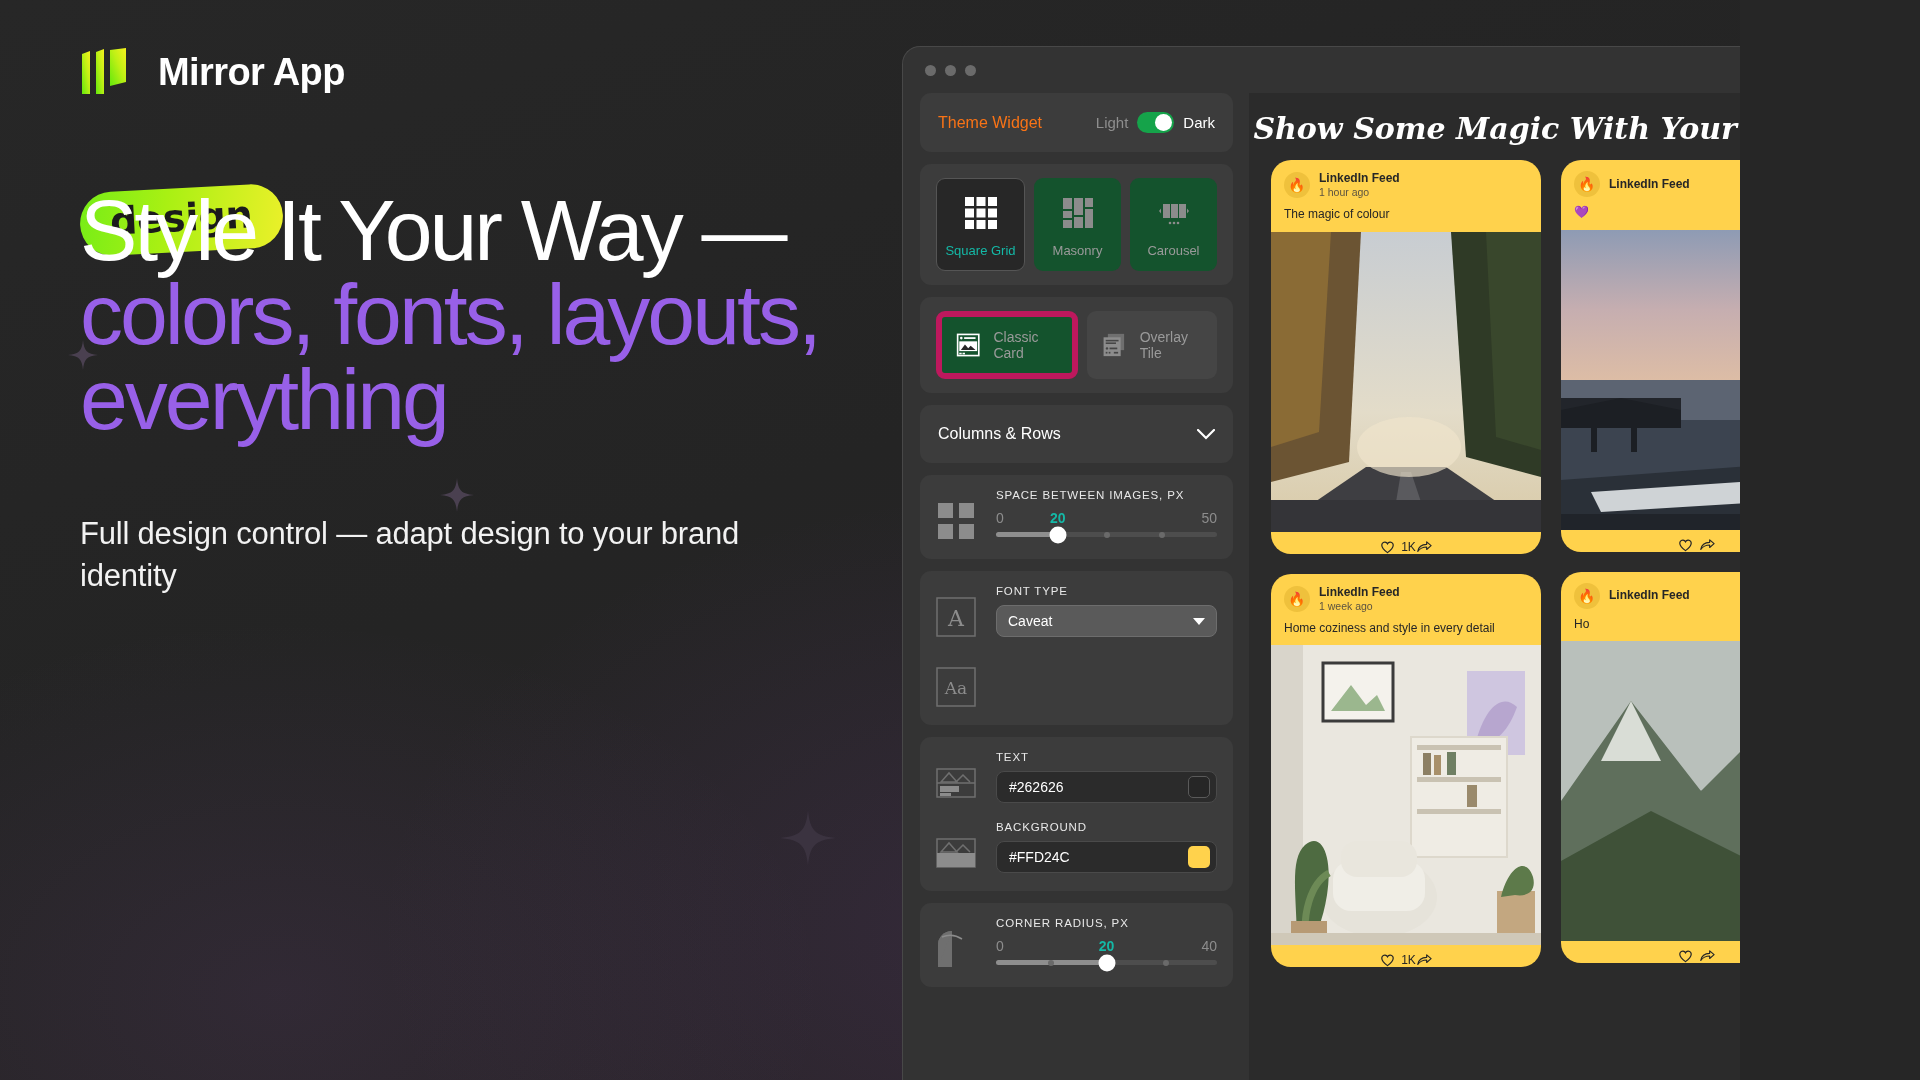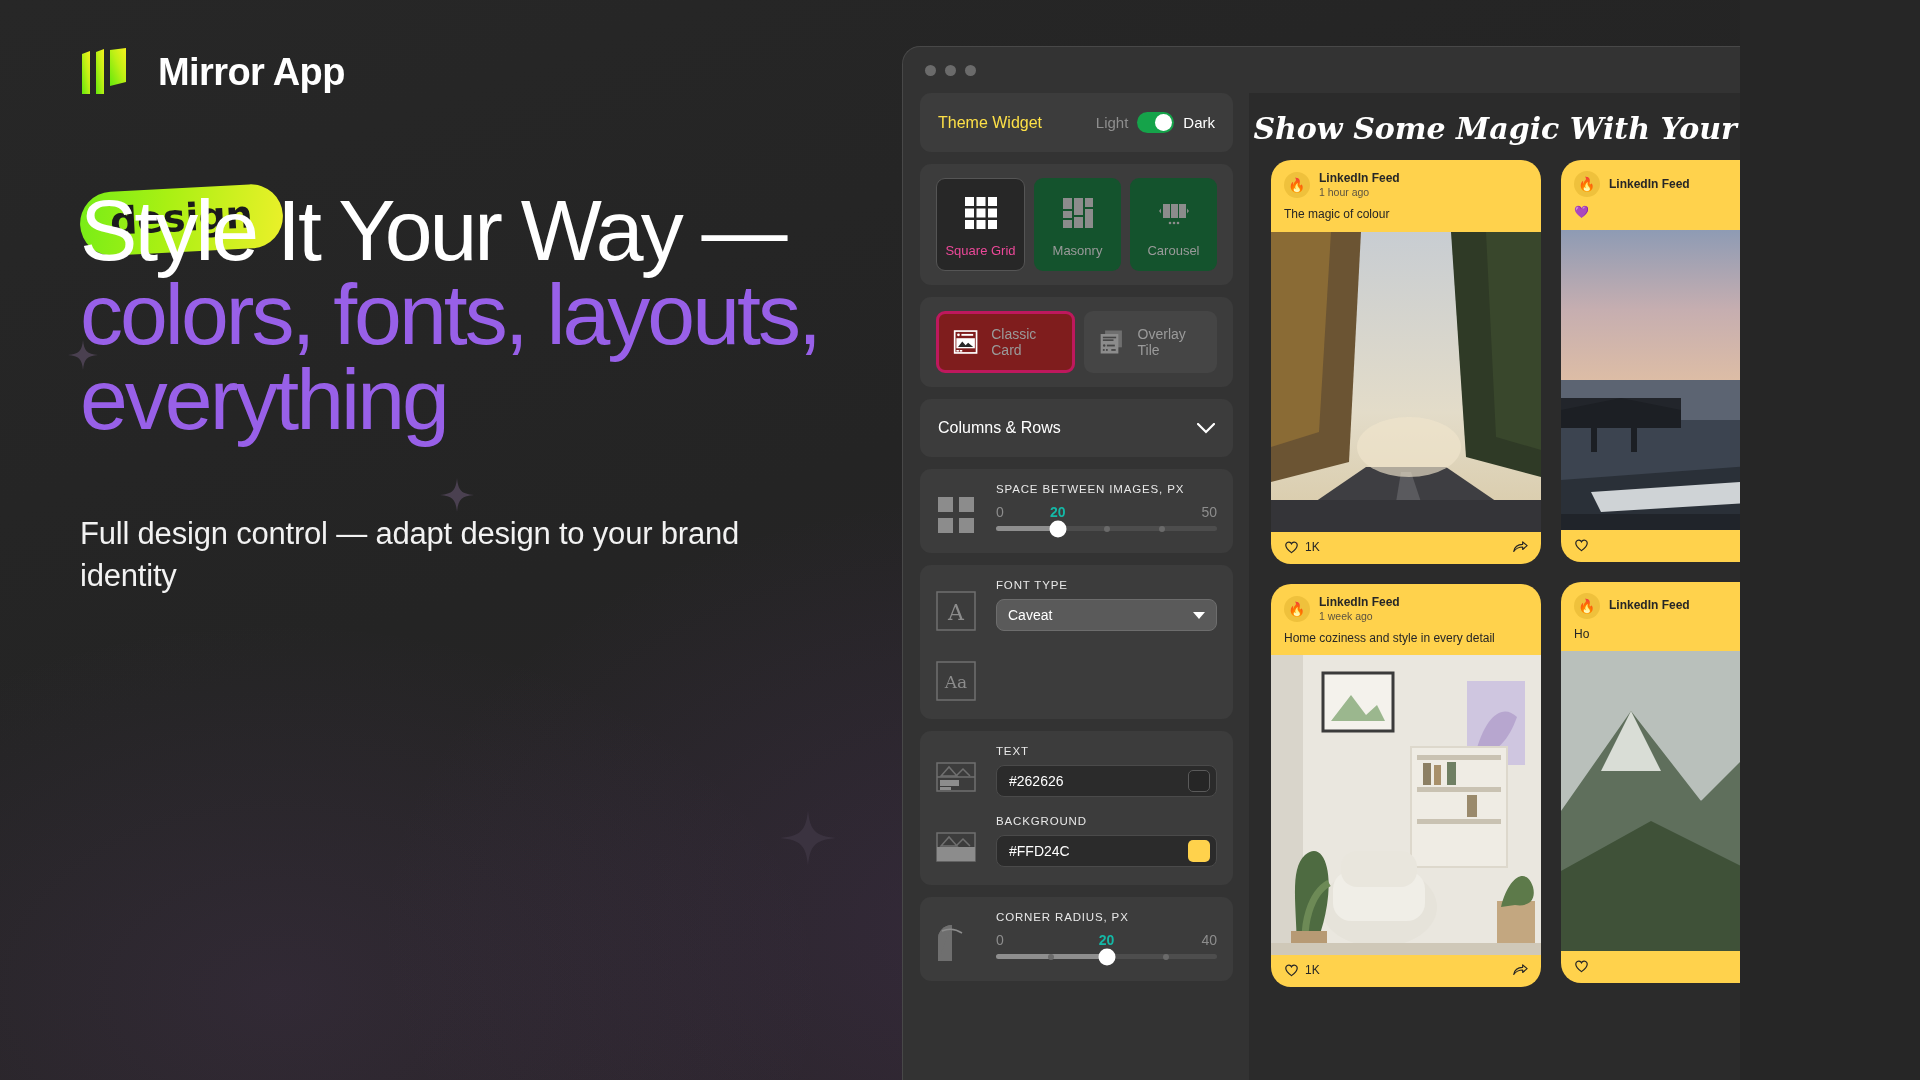--- a/index.html
+++ b/index.html
@@ -81,50 +81,50 @@
   .window-body { display: flex; height: calc(100% - 46px); }
 
   
   .panel { width: 346px; flex: 0 0 346px; padding: 0 16px 0 17px; }
   .card {
     background: #3c3c3c; border-radius: 11px;
     margin-bottom: 12px; padding: 14px 16px;
   }
 
   .theme-row { display: flex; align-items: center; justify-content: space-between; padding: 5px 2px; }
-  .theme-title { font-size: 16px; color: #fde047; font-weight: 400; }
+  .theme-title { font-size: 16px; color: #f97316; font-weight: 400; }
   .toggle-group { display: flex; align-items: center; gap: 9px; }
   .t-label { font-size: 15px; color: #8e8e8e; }
   .t-label.active { color: #ffffff; }
   .switch {
     width: 37px; height: 21px; border-radius: 11px;
     background: #15A34A; position: relative;
   }
   .knob {
     position: absolute; right: 2px; top: 2px;
     width: 17px; height: 17px; border-radius: 50%; background: #fff;
   }
 
   .opt-row { display: flex; gap: 9px; }
   .opt {
     flex: 1; border-radius: 9px; background: #14532d;
     display: flex; flex-direction: column; align-items: center;
     justify-content: center; gap: 10px; padding: 14px 4px 12px;
   }
   .opt.sel { background: #272727; border: 1px solid #555; }
   .opt-label { font-size: 13px; color: #9a9a9a; }
-  .opt.sel .opt-label { color: #ec4899; }
+  .opt.sel .opt-label { color: #14b8a6; }
 
   .opt-row2 { display: flex; gap: 9px; }
   .opt2 {
     flex: 1; border-radius: 9px; background: #454545;
     display: flex; align-items: center; gap: 13px;
     padding: 12px 14px;
   }
-  .opt2.sel { background: #7f1d1d; border: 3px solid #be185d; }
+  .opt2.sel { background: #14532d; border: 6px solid #be185d; }
   .opt2 .opt-label { font-size: 14px; }
 
   .acc-row { display: flex; align-items: center; justify-content: space-between; padding: 6px 2px; }
   .acc-title { font-size: 16px; color: #fff; }
 
   .ctrl { display: flex; gap: 16px; align-items: flex-start; }
   .ctrl-icon { width: 44px; flex: 0 0 44px; padding-top: 12px; }
   .ctrl-body { flex: 1; }
   .ctrl-label {
     font-size: 11.5px; letter-spacing: 0.85px; color: #e8e8e8;
@@ -203,22 +203,22 @@
   .avatar {
     width: 26px; height: 26px; border-radius: 50%;
     background: #EFC13C; display: flex; align-items: center;
     justify-content: center; font-size: 14px;
   }
   .post-name { font-size: 12px; font-weight: 700; color: #262626; line-height: 1.25; }
   .post-time { font-size: 10.5px; color: #5c5340; line-height: 1.25; }
   .post-text { font-size: 12px; color: #262626; margin-top: 8px; line-height: 1.3; }
   .post-img { width: 100%; height: 300px; display: block; }
   .post-foot {
-    display: flex; align-items: center; justify-content: space-between;
-    padding: 8px 13px 10px;
+    display: flex; align-items: center; justify-content: center;
+    padding: 8px 13px 0;
   }
   .likes { display: flex; align-items: center; gap: 6px; font-size: 12px; color: #262626; }
 </style>
 </head>
 <body>
 
 <div class="stage">
 
   <div class="hero">
 

